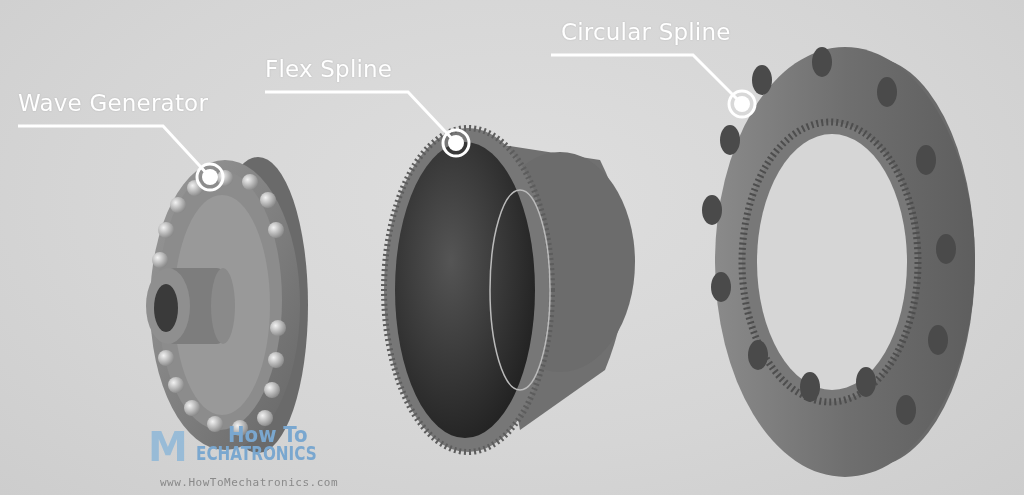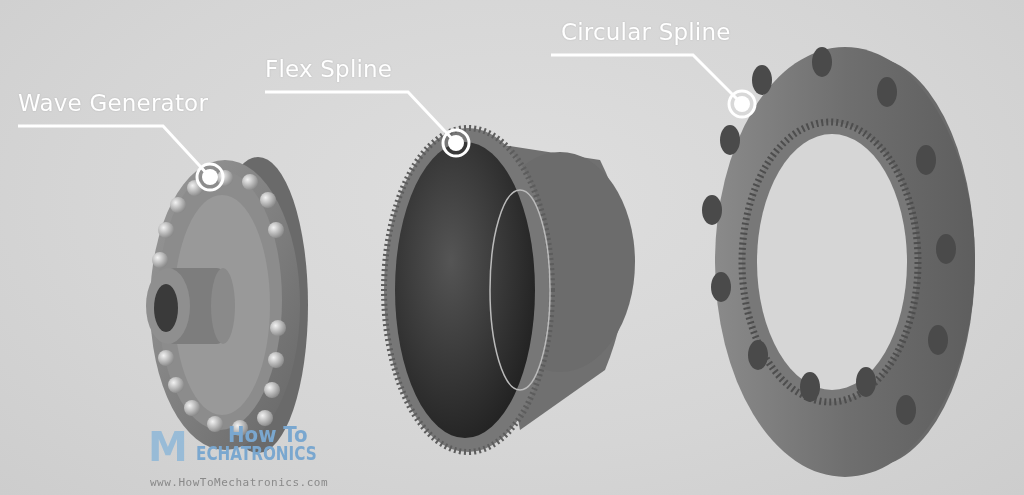--- a/index.html
+++ b/index.html
@@ -4,21 +4,21 @@
 <style>
   html,body{margin:0;padding:0;}
   body{width:1024px;height:495px;overflow:hidden;background:#d6d6d6;font-family:"DejaVu Sans",sans-serif;}
   .stage{position:relative;width:1024px;height:495px;background:radial-gradient(ellipse at 50% 40%,#dedede 0%,#d5d5d5 60%,#cdcdcd 100%);}
   .label{position:absolute;color:#fff;font-size:23px;letter-spacing:0.2px;text-shadow:0 0 2px rgba(0,0,0,0.15);white-space:nowrap;}
   svg.art{position:absolute;left:0;top:0;}
   .wm{position:absolute;left:146px;top:420px;width:170px;height:75px;}
   .wm-big{position:absolute;left:2px;top:4px;font-family:"DejaVu Sans",sans-serif;font-weight:bold;color:#8fb8d8;font-size:40px;opacity:.85;}
   .wm-howto{position:absolute;left:82px;top:2px;color:#7aa7cf;font-weight:bold;font-size:22px;font-family:"DejaVu Sans Condensed","DejaVu Sans",sans-serif;}
   .wm-mech{position:absolute;left:50px;top:22px;color:#7aa7cf;font-weight:bold;font-size:19px;font-family:"DejaVu Sans",sans-serif;transform:scaleX(.8);transform-origin:left;}
-  .wm-url{position:absolute;left:4px;top:56px;color:#8a8a8a;font-size:11px;font-family:"DejaVu Sans Mono",monospace;letter-spacing:.5px;}
+  .wm-url{position:absolute;left:14px;top:56px;color:#8a8a8a;font-size:11px;font-family:"DejaVu Sans Mono",monospace;letter-spacing:.5px;}
 </style>
 </head>
 <body>
 
 <div class="stage">
 
   <svg class="art" width="1024" height="495" viewBox="0 0 1024 495">
     <defs>
       <linearGradient id="metal" x1="0" x2="1" y1="0" y2="0">
         <stop offset="0" stop-color="#8a8a8a"></stop>

